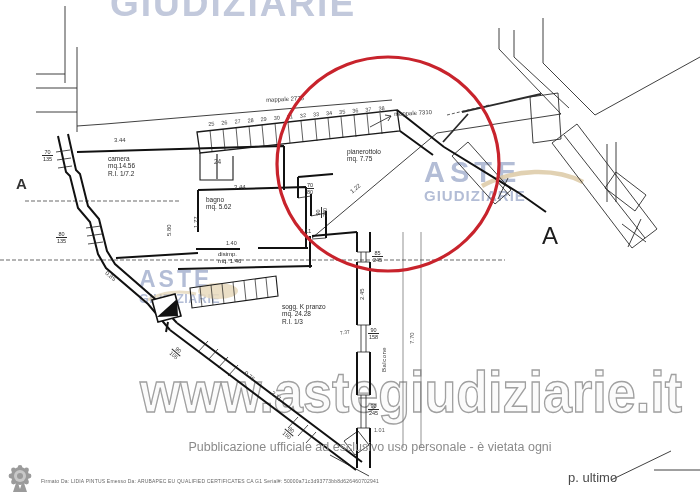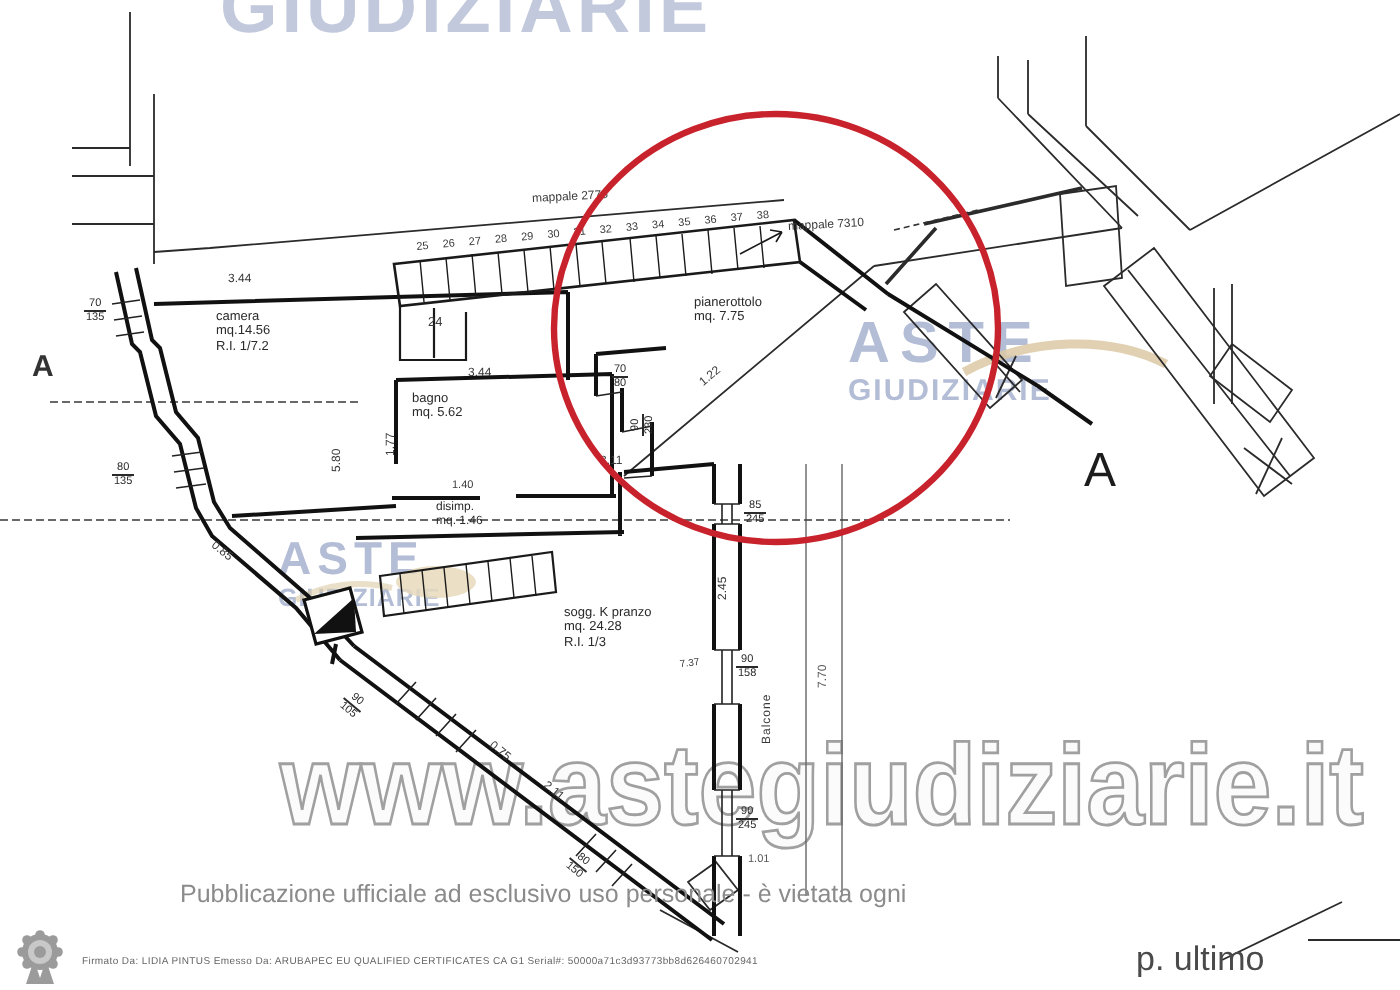--- a/index.html
+++ b/index.html
@@ -16,24 +16,24 @@
   .rot40{transform:rotate(40deg);transform-origin:0 0;}
   .rotm40{transform:rotate(-40deg);transform-origin:0 0;}
   .wm-top{position:absolute;left:110px;top:-17px;font-size:37px;font-weight:bold;
           letter-spacing:2px;color:#c2c9dc;}
   .wm-aste1{position:absolute;left:424px;top:158px;color:#b3bdd6;font-weight:bold;}
   .wm-aste1 .a{font-size:29px;letter-spacing:5px;line-height:1;}
   .wm-aste1 .g{font-size:15px;letter-spacing:1px;line-height:1.2;}
   .wm-aste2{position:absolute;left:139px;top:268px;color:#b3bdd6;font-weight:bold;}
   .wm-aste2 .a{font-size:23px;letter-spacing:3px;line-height:1;}
   .wm-aste2 .g{font-size:12.5px;letter-spacing:0.5px;line-height:1.3;}
-  .footer-notice{position:absolute;left:90px;top:440px;width:560px;text-align:left;
+  .footer-notice{position:absolute;left:90px;top:440px;width:560px;text-align:center;
                  font-size:12.5px;line-height:15px;color:#8b8b8b;}
   .sig{position:absolute;left:41px;top:478px;font-size:5px;color:#666;letter-spacing:0.2px;}
-  .pageno{position:absolute;left:568px;top:470px;font-size:17px;color:#4a4a4a;}
+  .pageno{position:absolute;left:568px;top:470px;font-size:13px;color:#4a4a4a;}
   .secA{position:absolute;left:542px;top:222px;font-size:24px;color:#1c1c1c;}
   .secA-left{position:absolute;left:16px;top:175px;font-size:15px;font-weight:bold;color:#333;}
 </style>
 </head>
 <body>
 
 <div id="screen">
 
   <div class="wm-top">GIUDIZIARIE</div>
 

